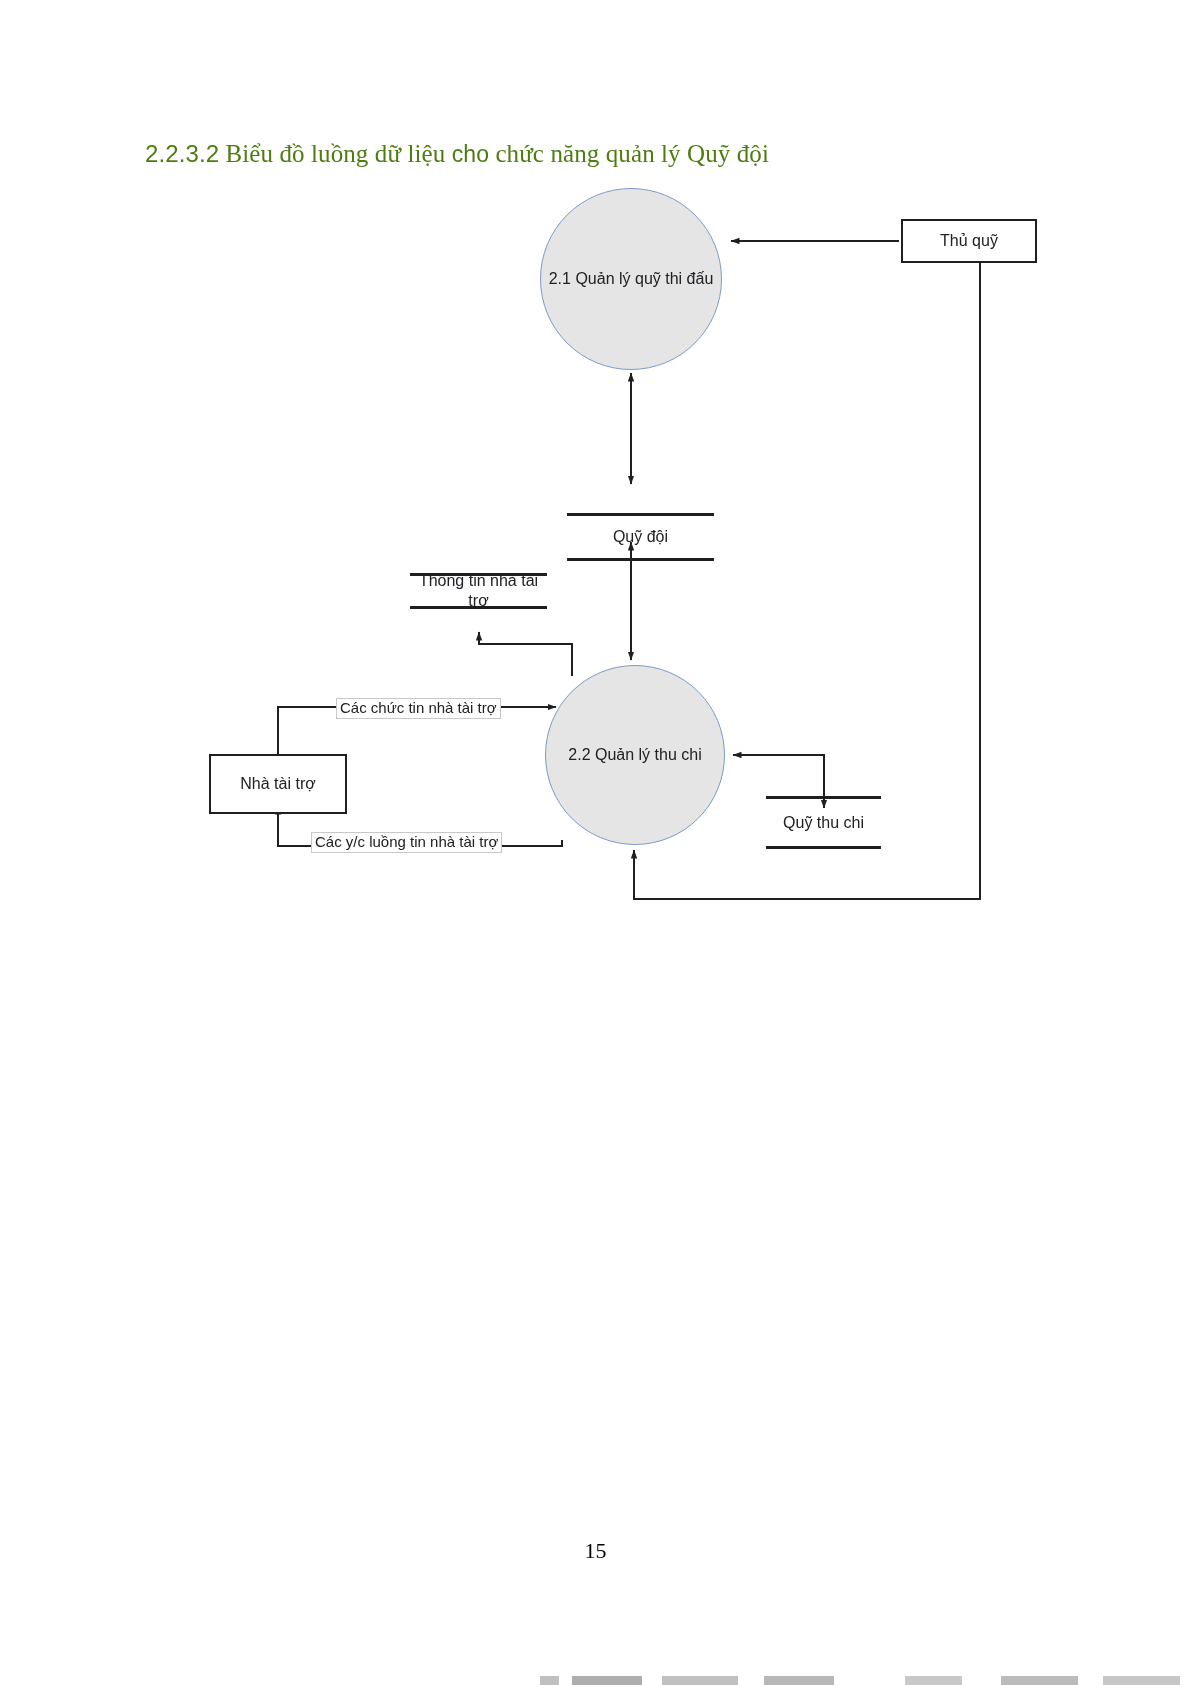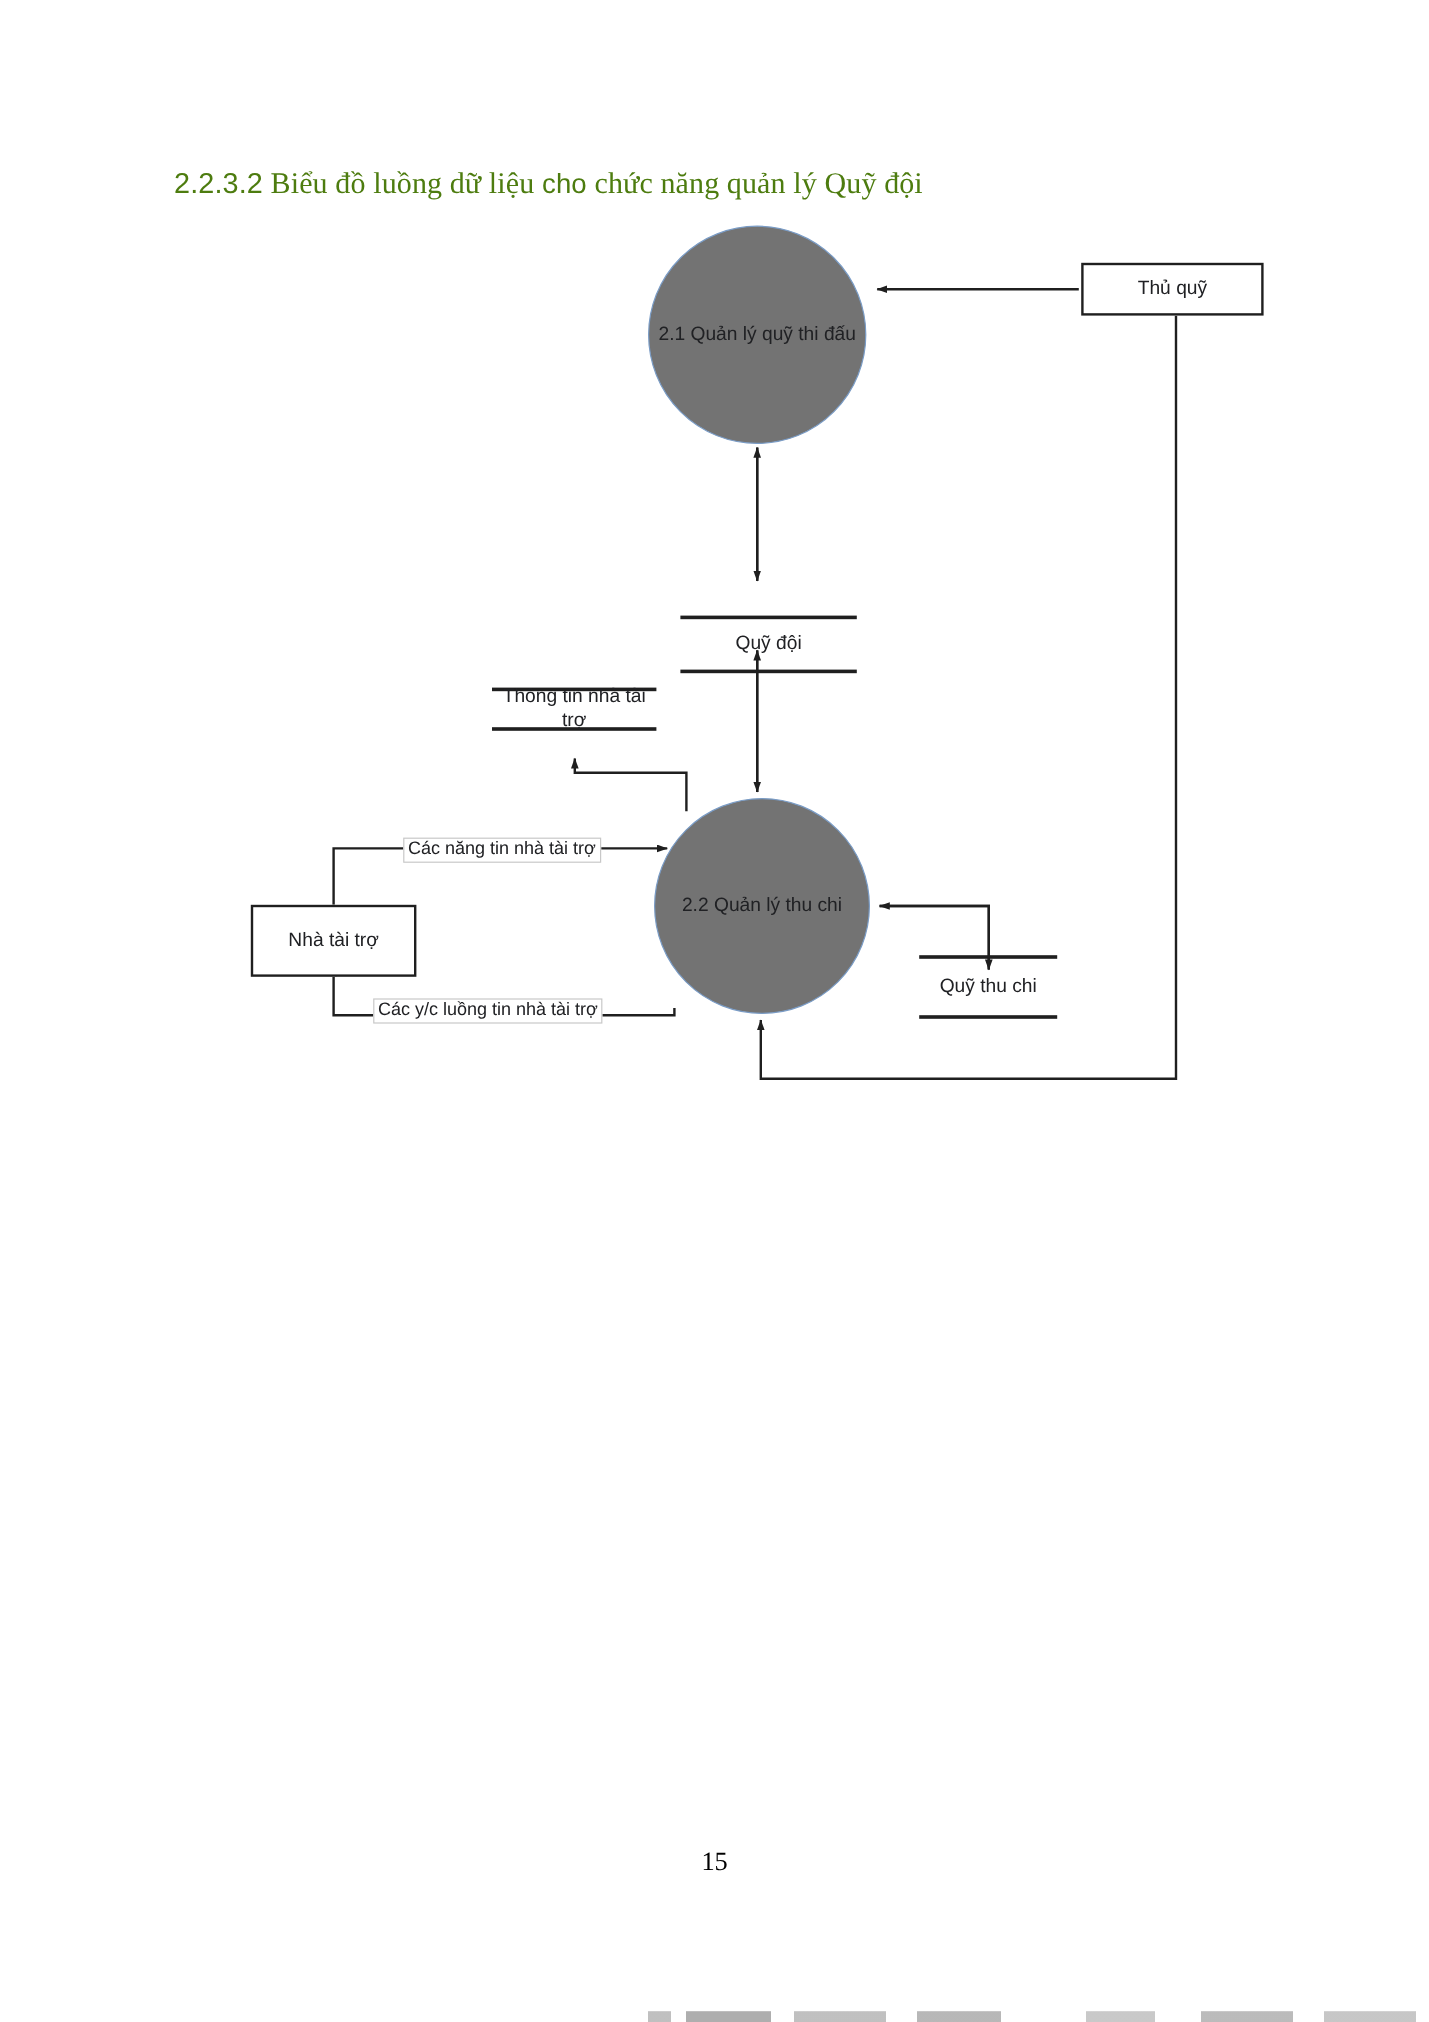--- a/index.html
+++ b/index.html
@@ -46,21 +46,21 @@
   #diagram-svg {
     position: absolute;
     left: 0;
     top: 0;
   }
 
   
   .process-circle {
     position: absolute;
     border-radius: 50%;
-    background: #737373;
+    background: #e5e5e5;
     border: 1px solid #7a9cc6;
     box-sizing: border-box;
     display: flex;
     align-items: center;
     justify-content: center;
     color: #202124;
     font-size: 16px;
     text-align: center;
     line-height: 1.25;
   }
@@ -85,21 +85,21 @@
     display: flex;
     align-items: center;
     justify-content: center;
     color: #202124;
     font-size: 16px;
     text-align: center;
   }
   #entity-thu-quy {
     left: 901px;
     top: 219px;
-    width: 152px;
+    width: 136px;
     height: 44px;
     text-align: right;
   }
   #entity-nha-tai-tro {
     left: 209px;
     top: 754px;
     width: 138px;
     height: 60px;
   }
 
@@ -246,20 +246,20 @@
   </div>
 
   <div class="datastore" id="store-thong-tin-ntt">
     <span>Thông tin nhà tài trợ</span>
   </div>
 
   <div class="datastore" id="store-quy-thu-chi">
     <span>Quỹ thu chi</span>
   </div>
 
-  <div class="flow-label" id="flow-label-cac-thong-tin">Các năng tin nhà tài trợ</div>
+  <div class="flow-label" id="flow-label-cac-thong-tin">Các chức tin nhà tài trợ</div>
 
   <div class="flow-label" id="flow-label-cac-yc">Các y/c luồng tin nhà tài trợ</div>
 
 </div>
 
 <div id="page-number">15</div>
 <div id="bottom-artifact"></div>
 
 </body></html>

